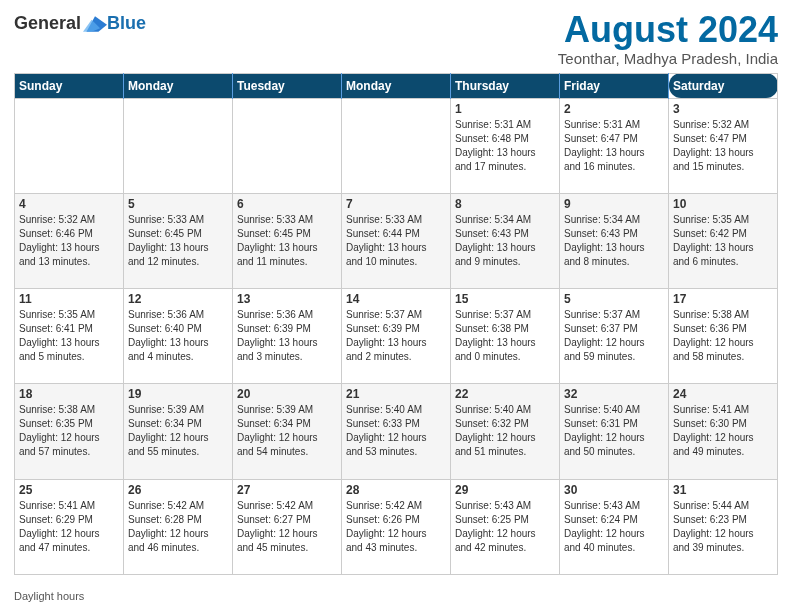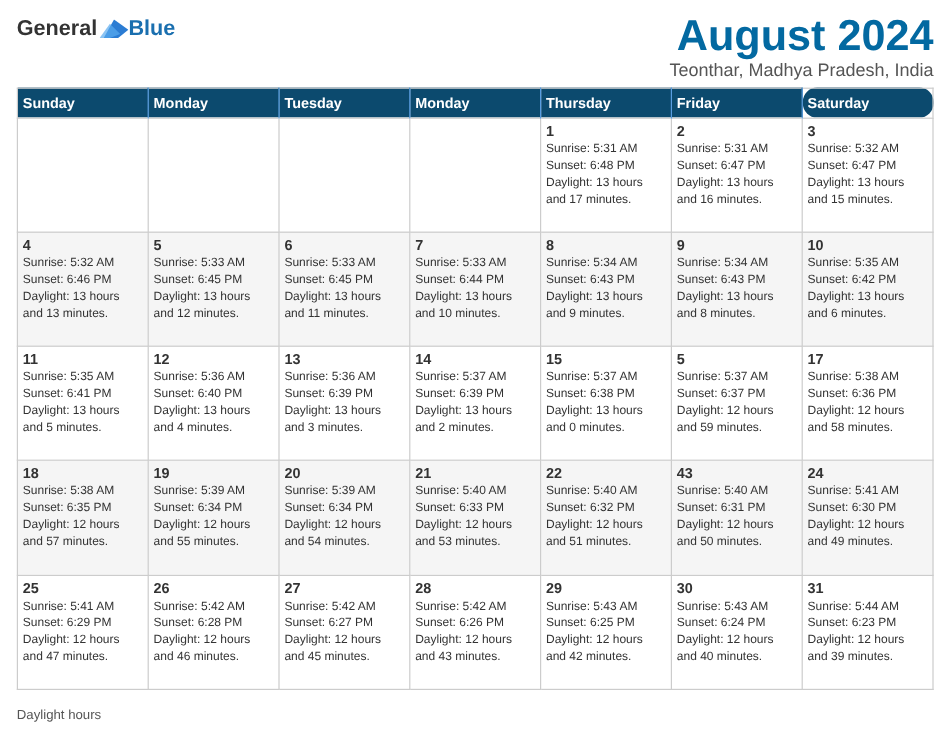--- a/index.html
+++ b/index.html
@@ -240,21 +240,21 @@
           </td>
           <td>
             <span class="day-number">21</span>
             <div class="day-info">Sunrise: 5:40 AM<br>Sunset: 6:33 PM<br>Daylight: 12 hours and 53 minutes.</div>
           </td>
           <td>
             <span class="day-number">22</span>
             <div class="day-info">Sunrise: 5:40 AM<br>Sunset: 6:32 PM<br>Daylight: 12 hours and 51 minutes.</div>
           </td>
           <td>
-            <span class="day-number">43</span>
+            <span class="day-number">32</span>
             <div class="day-info">Sunrise: 5:40 AM<br>Sunset: 6:31 PM<br>Daylight: 12 hours and 50 minutes.</div>
           </td>
           <td>
             <span class="day-number">24</span>
             <div class="day-info">Sunrise: 5:41 AM<br>Sunset: 6:30 PM<br>Daylight: 12 hours and 49 minutes.</div>
           </td>
         </tr>
         <tr>
           <td>
             <span class="day-number">25</span>

